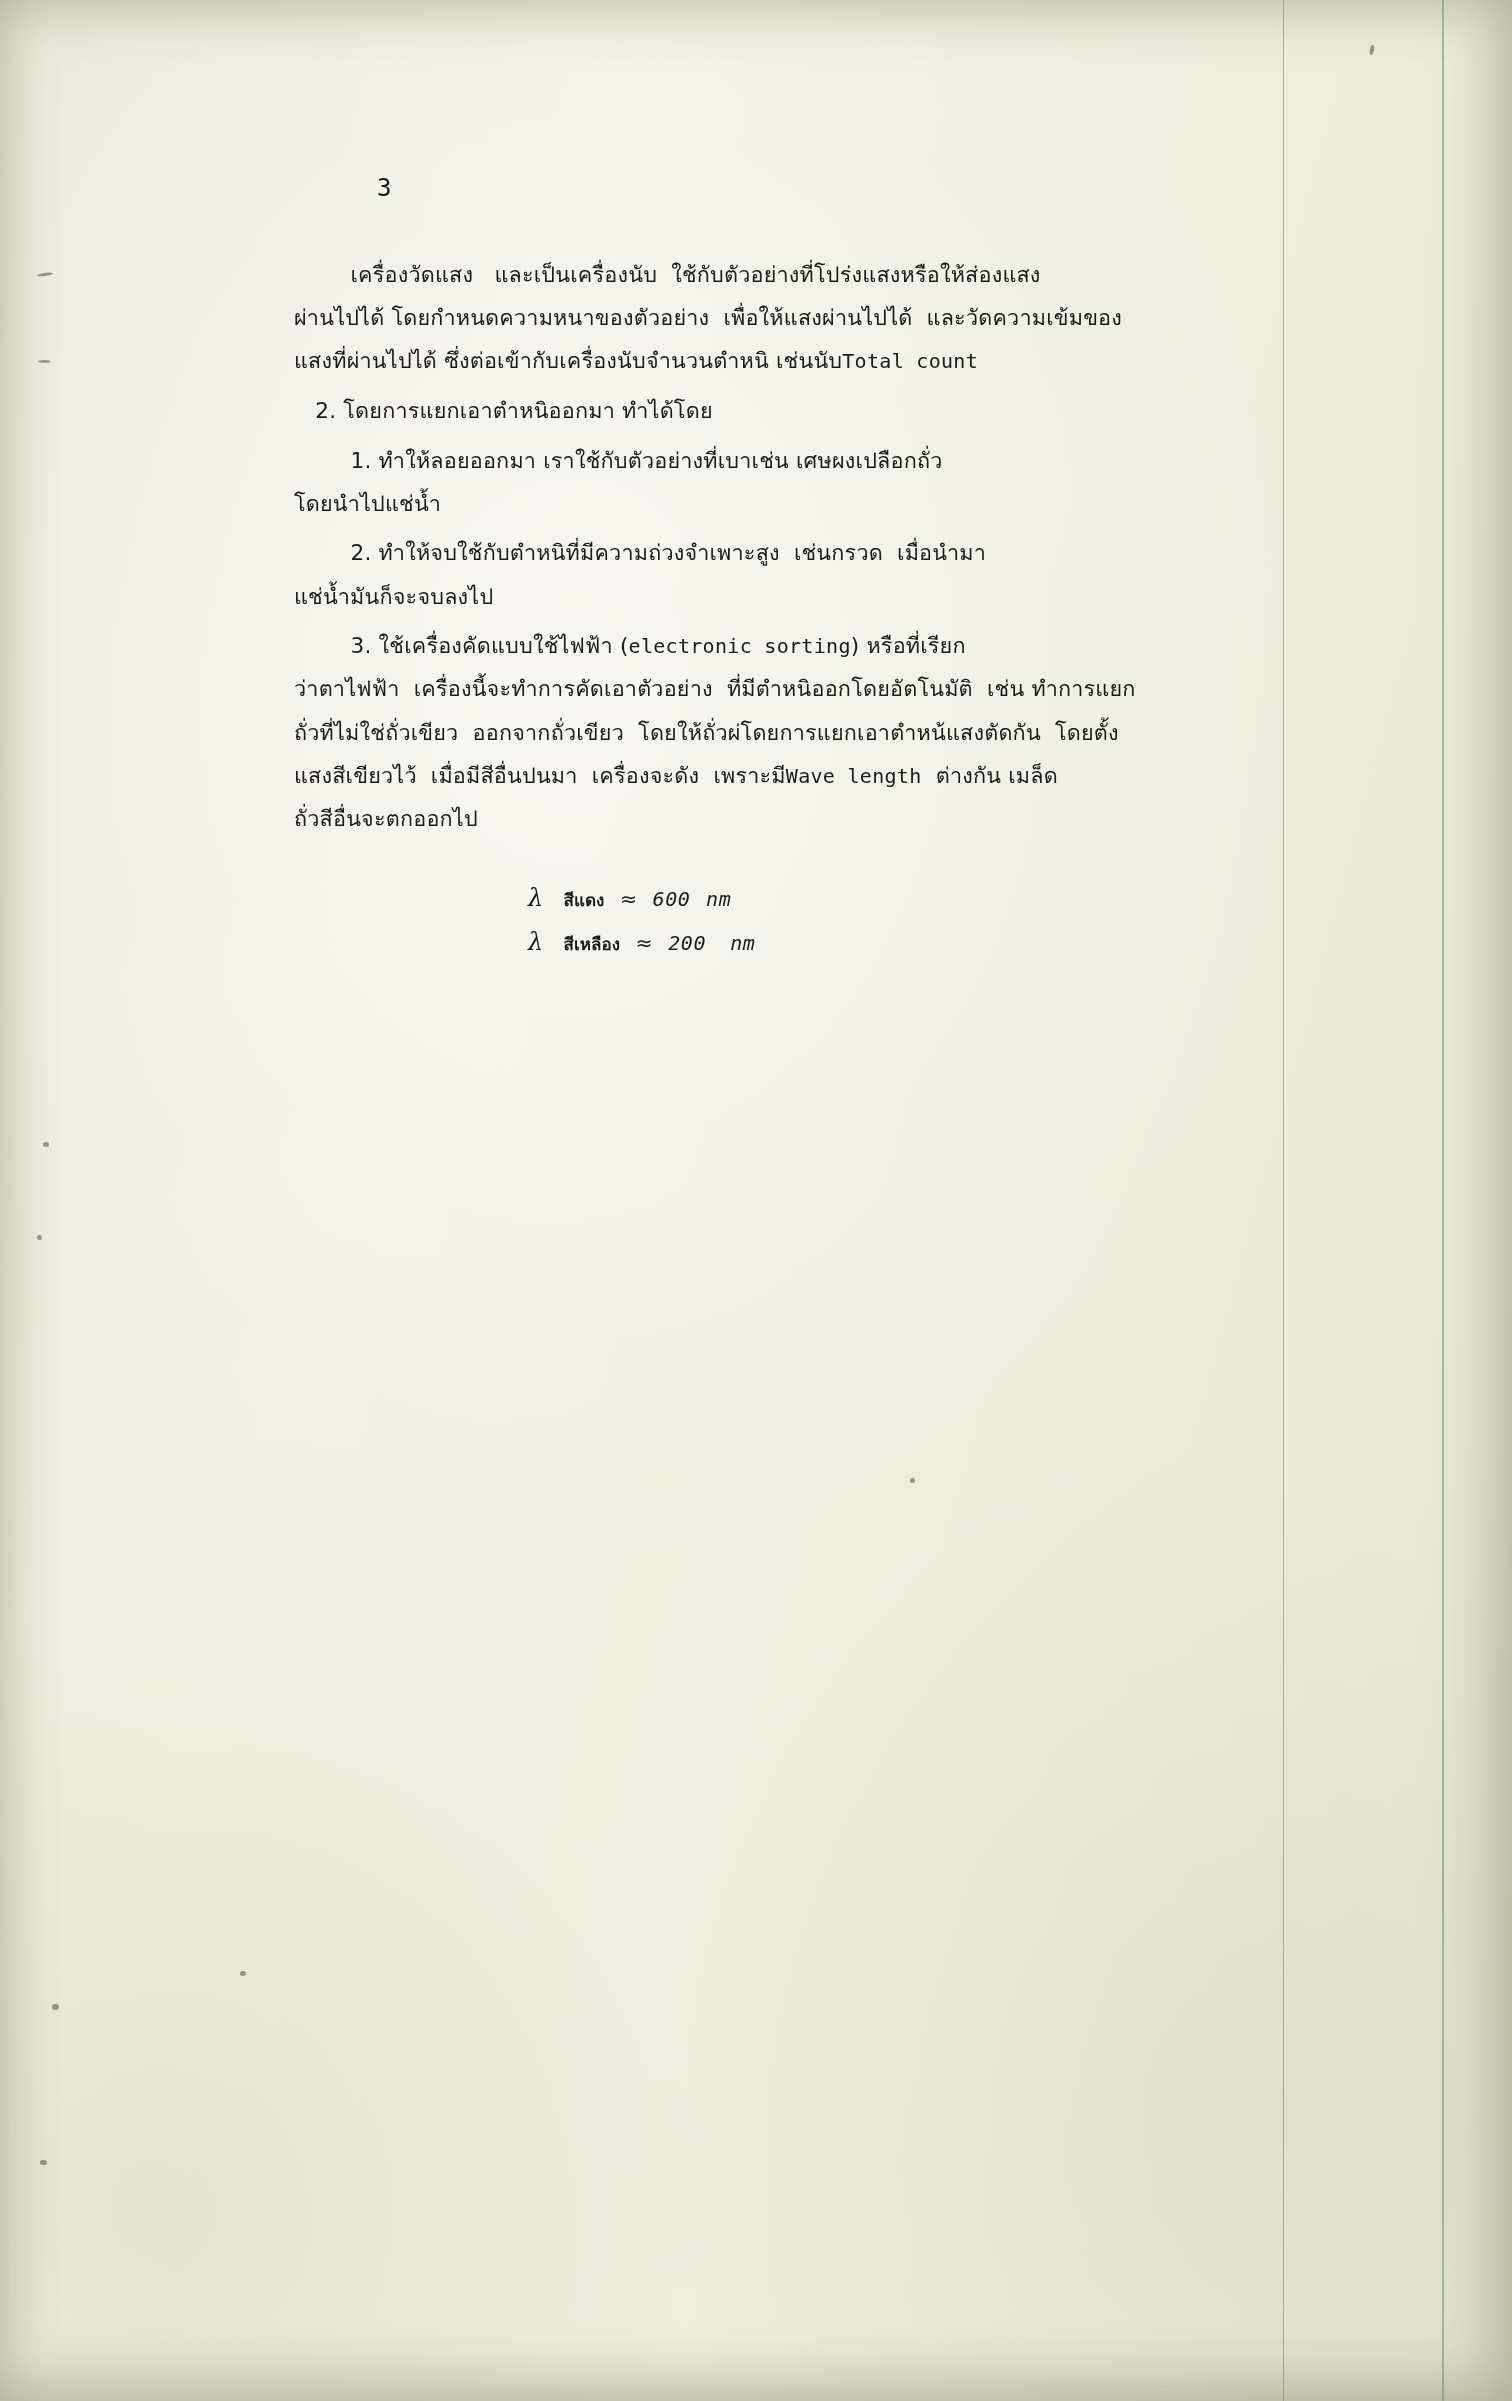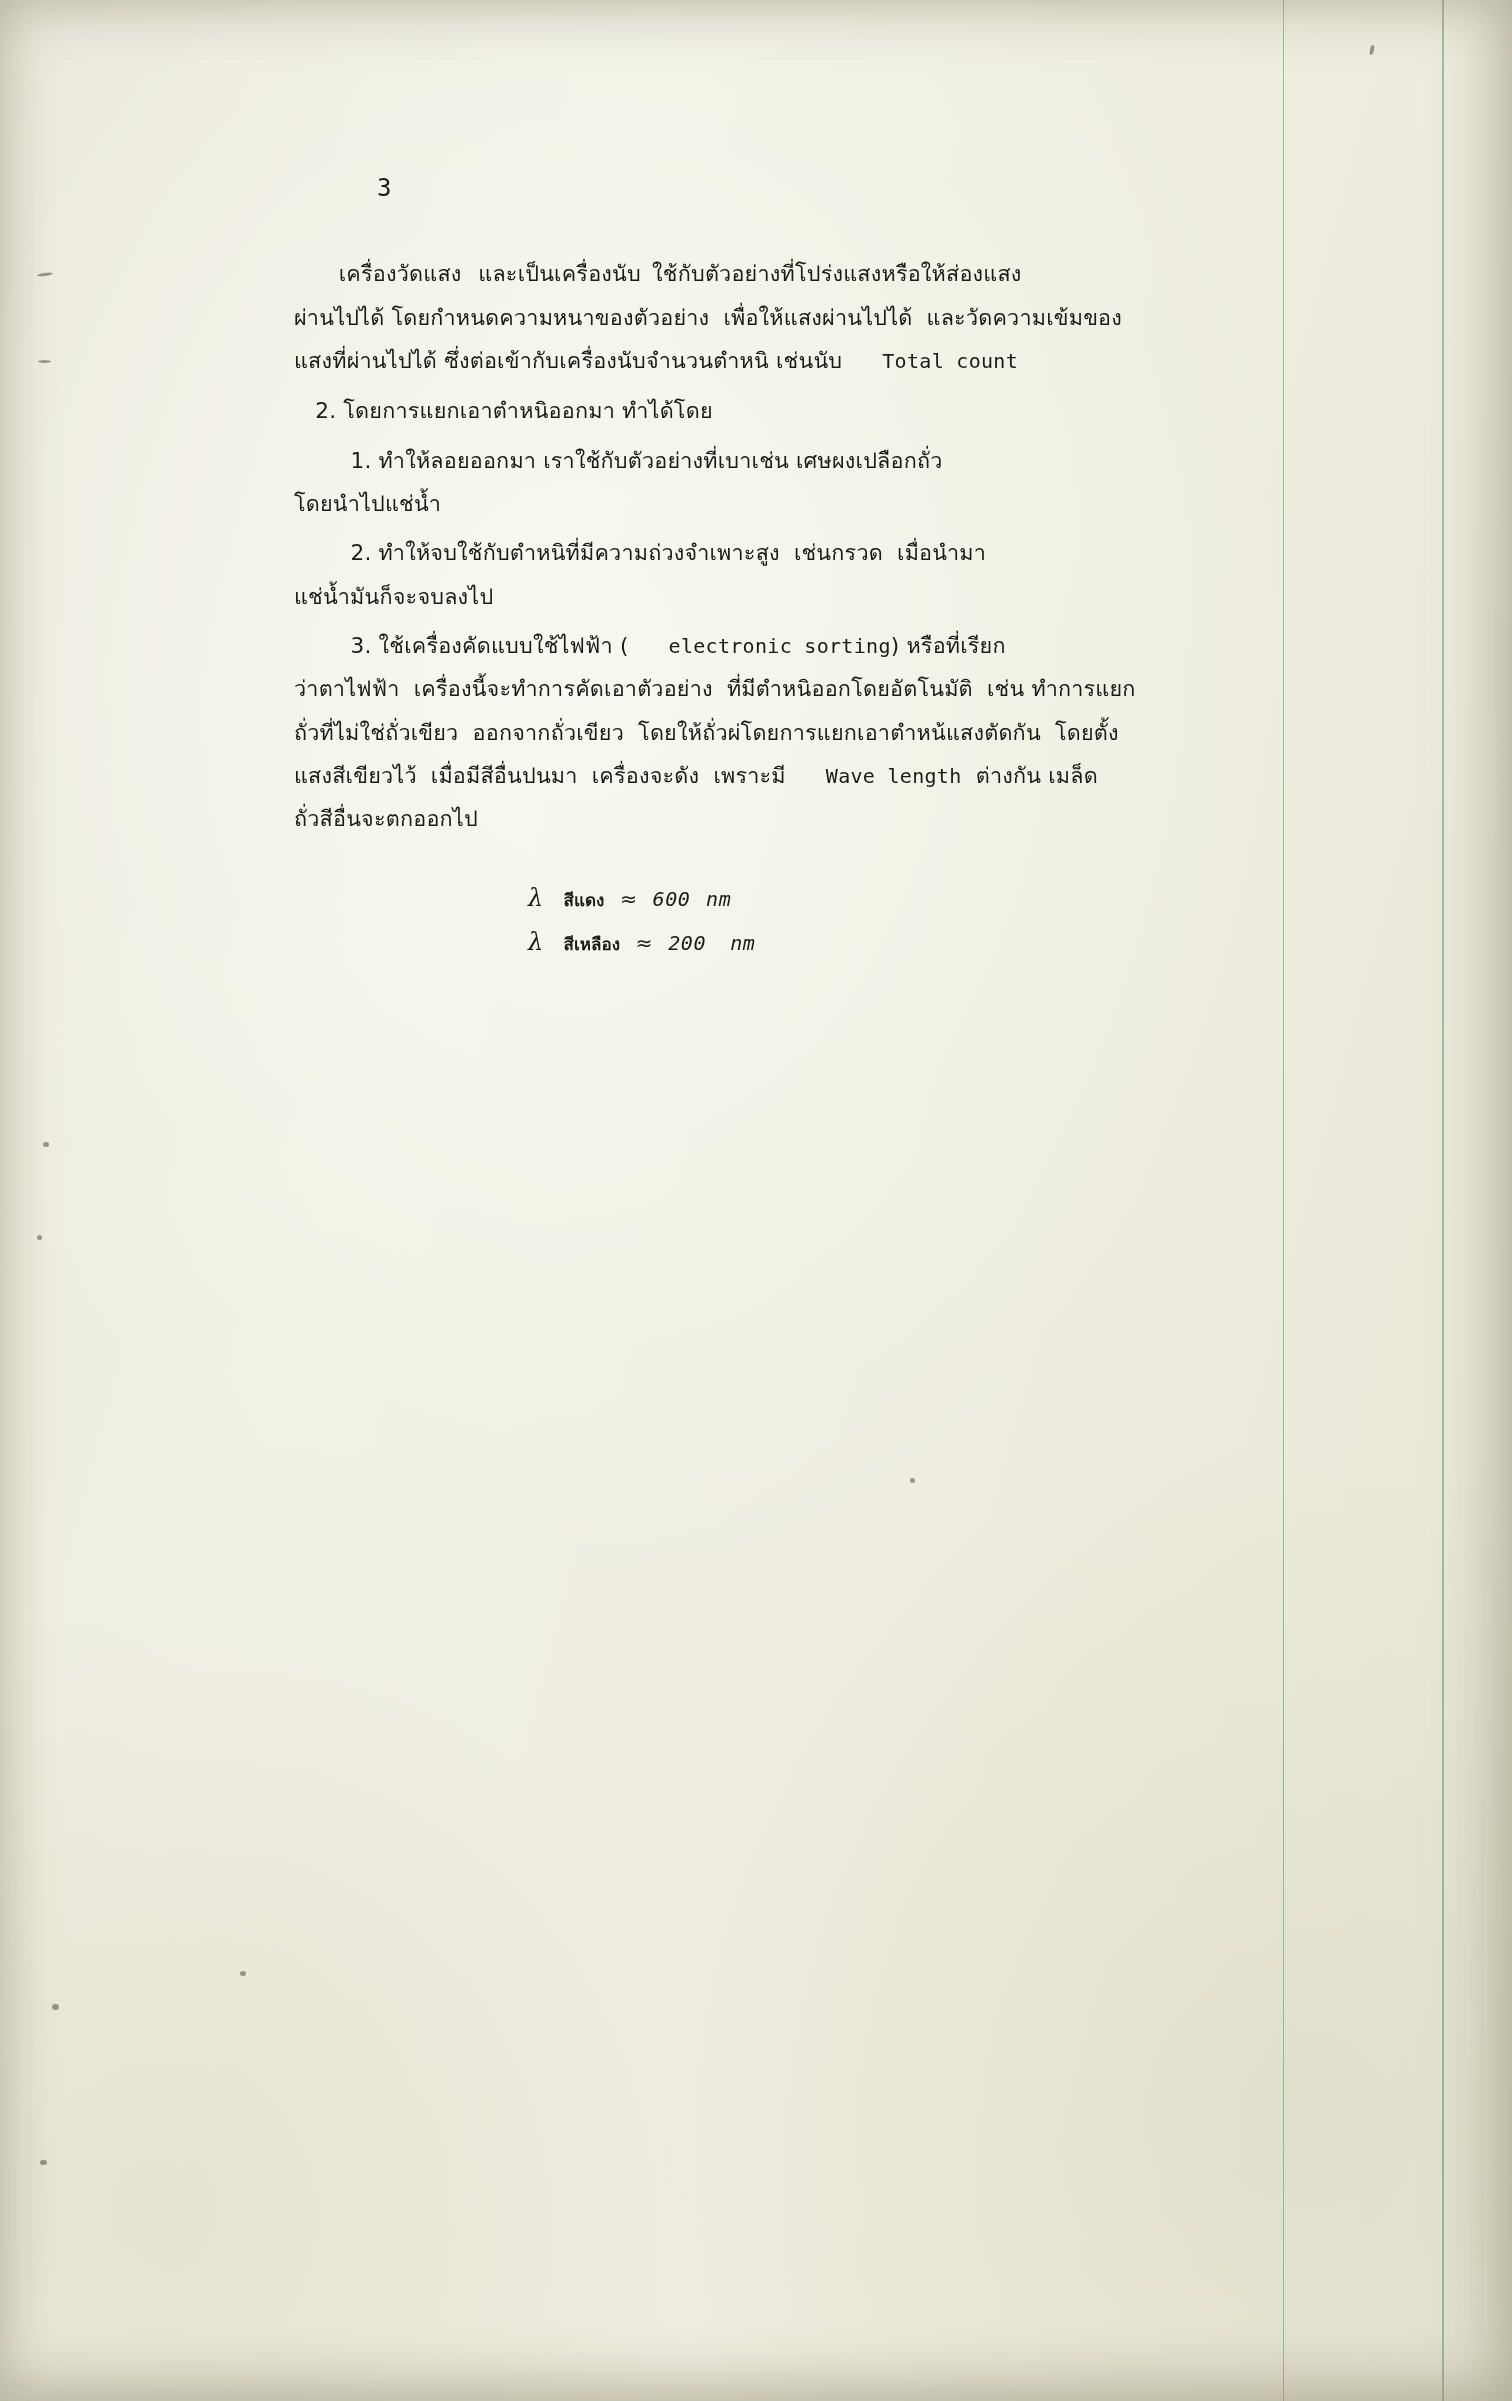--- a/index.html
+++ b/index.html
@@ -88,23 +88,22 @@
   .ln {
     position: relative;
     white-space: pre;
     font-family: "DejaVu Sans", sans-serif;
     letter-spacing: 0.2px;
   }
   .mono {
     font-family: "DejaVu Sans Mono", monospace;
     font-size: 20px;
     letter-spacing: 0.3px;
-    padding-left: 40px;
-  }
-  .p1 { margin-top: 0; font-family: Liberation Serif, serif; }
+  }
+  .p1 { margin-top: 0; }
   .gap-s { height: 21.6px; }
   .gap-m { height: 28px; }
   .gap-l { height: 36px; }
   .lam-row {
     display: flex;
     align-items: baseline;
     padding-left: 234px;
     margin-top: 20.4px;
   }
   .lam {

